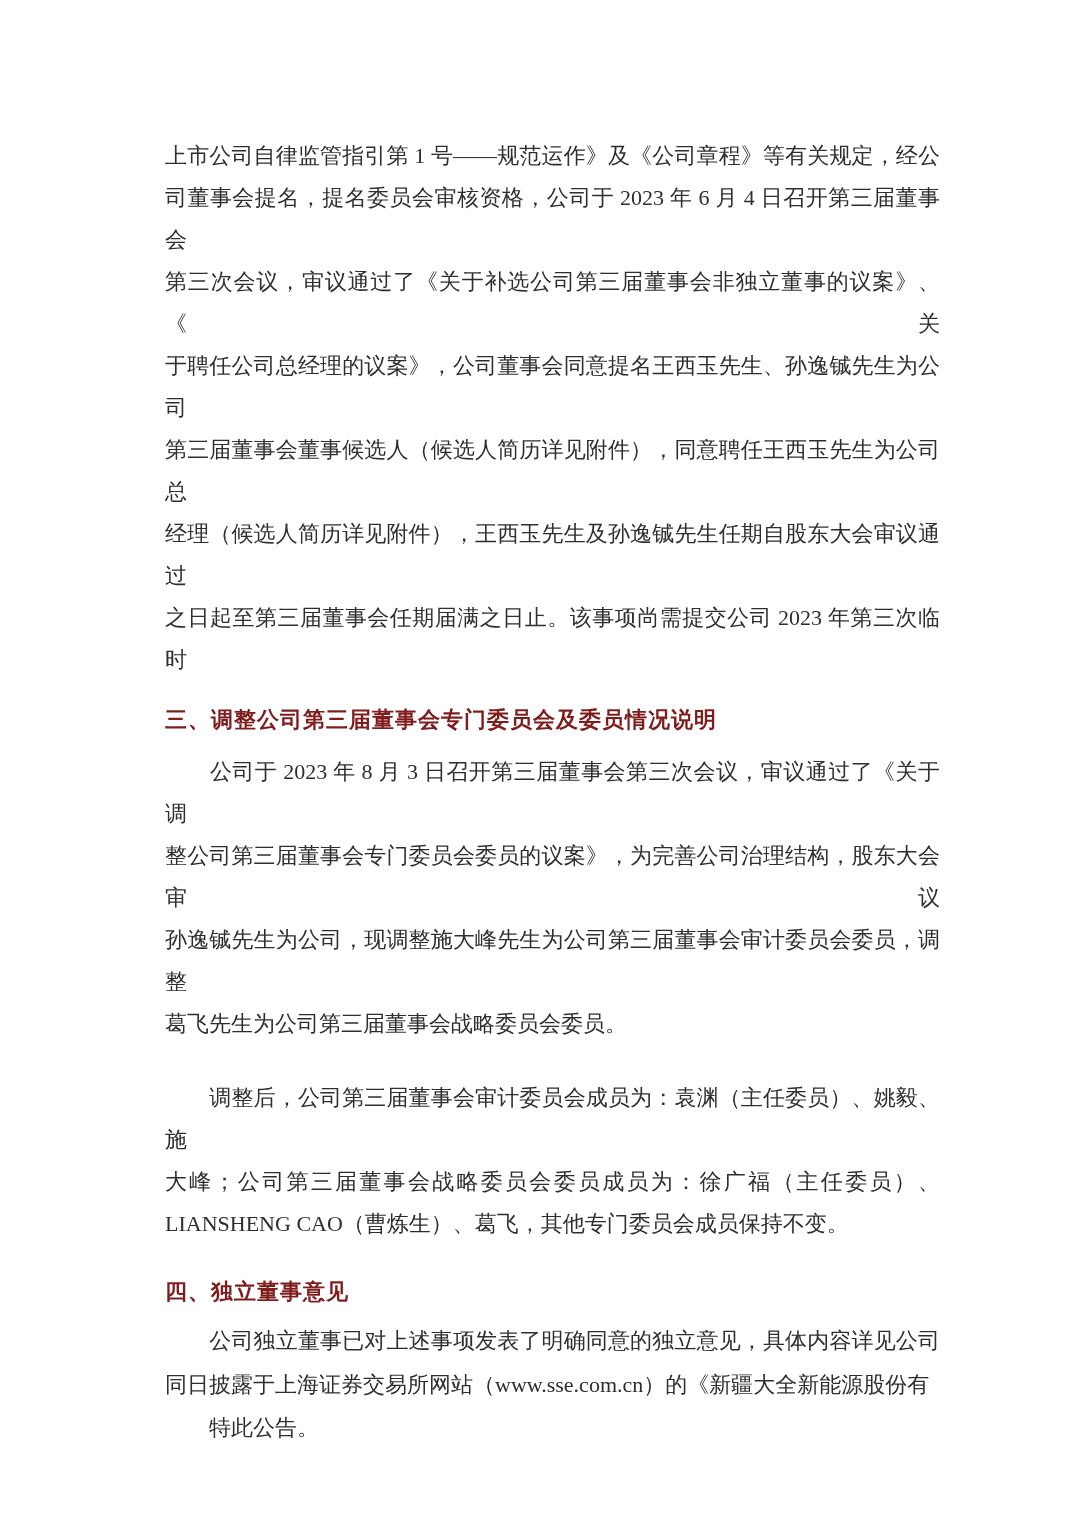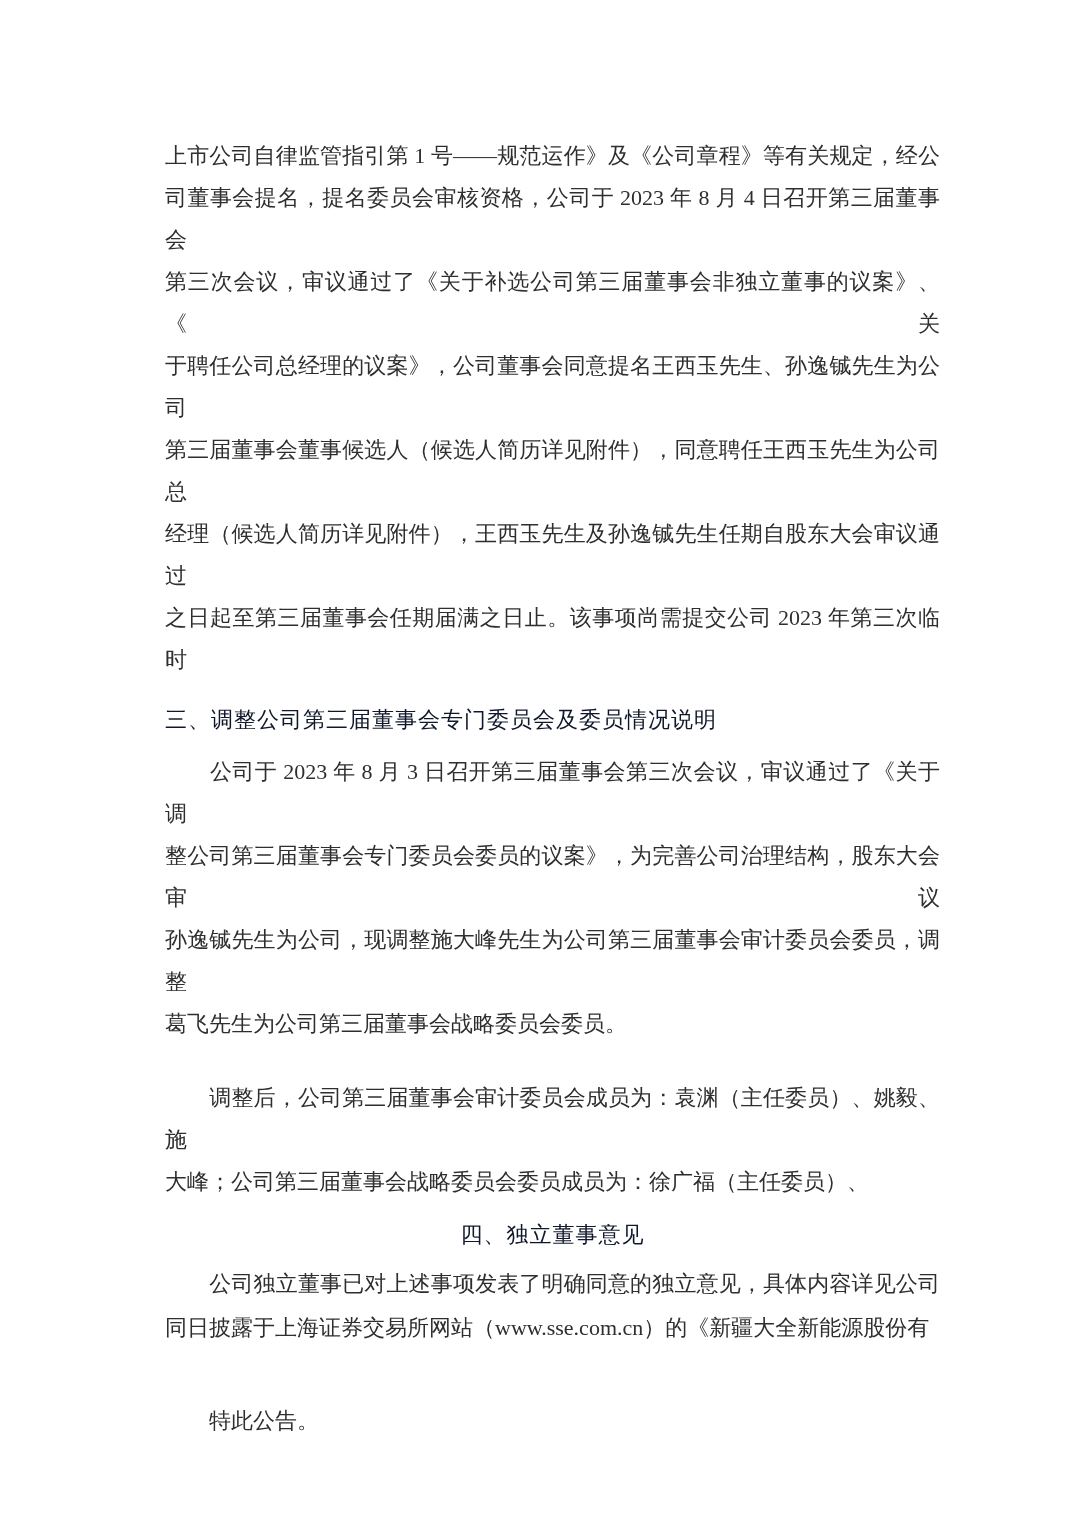--- a/index.html
+++ b/index.html
@@ -31,60 +31,61 @@
   .lines { line-height: 42px; }
   .lines > div {
     text-align: justify;
     text-align-last: justify;
     text-justify: inter-ideograph;
   }
   .lines > div:last-child {
     text-align-last: left;
   }
   .heading {
-    font-weight: normal;
-    color: #0f172a;
+    font-weight: bold;
+    color: #7f1d1d;
     line-height: 42px;
     letter-spacing: 1px;
   }
   #h3 { margin-top: 18px; }
   #p31 { margin-top: 10px; }
   #p32 { margin-top: 32px; }
-  #h4 { margin-top: 11px; text-align: center; }
+  #h4 { margin-top: 26px; }
   #p41 { margin-top: 6px; line-height: 44px; }
-  #closing { margin-top: 50px; line-height: 42px; }
+  #closing { line-height: 42px; }
 </style>
 </head>
 <body>
 
 <div class="page">
   <div class="content">
 
     <div id="intro" class="lines">
         <div>上市公司自律监管指引第 1 号——规范运作》及《公司章程》等有关规定，经公</div>
-        <div>司董事会提名，提名委员会审核资格，公司于 2023 年 8 月 4 日召开第三届董事会</div>
+        <div>司董事会提名，提名委员会审核资格，公司于 2023 年 6 月 4 日召开第三届董事会</div>
         <div>第三次会议，审议通过了《关于补选公司第三届董事会非独立董事的议案》、《关</div>
         <div>于聘任公司总经理的议案》，公司董事会同意提名王西玉先生、孙逸铖先生为公司</div>
         <div>第三届董事会董事候选人（候选人简历详见附件），同意聘任王西玉先生为公司总</div>
         <div>经理（候选人简历详见附件），王西玉先生及孙逸铖先生任期自股东大会审议通过</div>
         <div>之日起至第三届董事会任期届满之日止。该事项尚需提交公司 2023 年第三次临时</div>
       </div>
 
     <div id="h3" class="heading">三、调整公司第三届董事会专门委员会及委员情况说明</div>
 
     <div id="p31" class="lines">
         <div>　　公司于 2023 年 8 月 3 日召开第三届董事会第三次会议，审议通过了《关于调</div>
         <div>整公司第三届董事会专门委员会委员的议案》，为完善公司治理结构，股东大会审议</div>
         <div>孙逸铖先生为公司，现调整施大峰先生为公司第三届董事会审计委员会委员，调整</div>
         <div>葛飞先生为公司第三届董事会战略委员会委员。</div>
       </div>
 
     <div id="p32" class="lines">
         <div>　　调整后，公司第三届董事会审计委员会成员为：袁渊（主任委员）、姚毅、施</div>
         <div>大峰；公司第三届董事会战略委员会委员成员为：徐广福（主任委员）、</div>
+        <div>LIANSHENG CAO（曹炼生）、葛飞，其他专门委员会成员保持不变。</div>
       </div>
 
     <div id="h4" class="heading">四、独立董事意见</div>
 
     <div id="p41" class="lines">
         <div>　　公司独立董事已对上述事项发表了明确同意的独立意见，具体内容详见公司</div>
         <div>同日披露于上海证券交易所网站（www.sse.com.cn）的《新疆大全新能源股份有</div>
       </div>
 
     <div id="closing">　　特此公告。</div>

